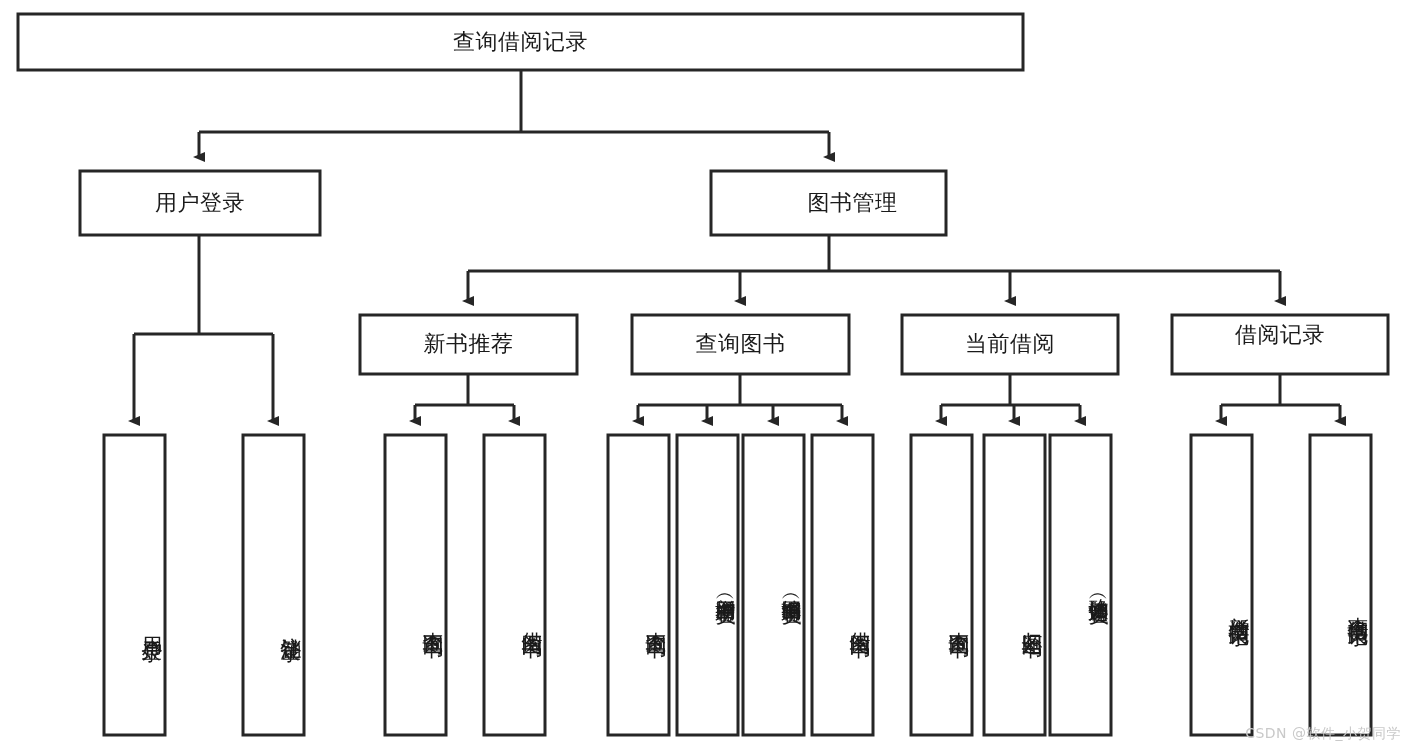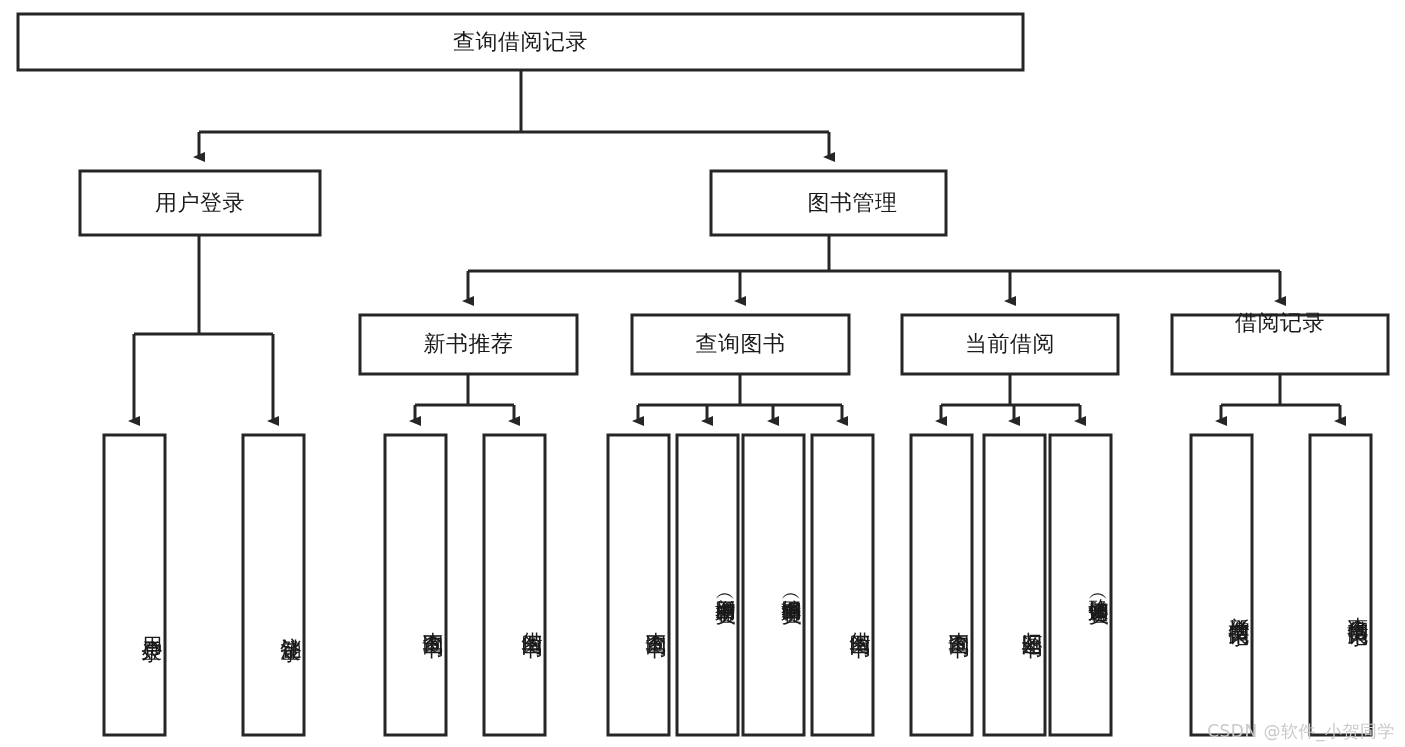--- a/index.html
+++ b/index.html
@@ -66,23 +66,23 @@
     justify-content: center;
     padding-top: 6px;
   }
   .node-label.vertical.tall-text {
     font-size: 20px;
     letter-spacing: 1px;
     padding-top: 4px;
   }
   #watermark {
     position: absolute;
-    right: 10px;
+    right: 4px;
     bottom: 4px;
-    font-size: 17px;
+    font-size: 14px;
     color: #c9c9c9;
     letter-spacing: 0.5px;
     white-space: nowrap;
     font-family: "DejaVu Sans", "Liberation Sans", sans-serif;
   }
 </style>
 </head>
 <body>
 
 <div id="diagram-root">
@@ -164,21 +164,21 @@
   </svg>
 
   <div class="node-label horizontal" style="left:18px; top:14px; width:1005px; height:56px;">查询借阅记录</div>
 
   <div class="node-label horizontal" style="left:80px; top:171px; width:240px; height:64px;">用户登录</div>
   <div class="node-label horizontal" style="left:711px; top:171px; width:235px; height:64px;padding-left:48px;">图书管理</div>
 
   <div class="node-label horizontal" style="left:360px; top:315px; width:217px; height:59px;">新书推荐</div>
   <div class="node-label horizontal" style="left:632px; top:315px; width:217px; height:59px;">查询图书</div>
   <div class="node-label horizontal" style="left:902px; top:315px; width:216px; height:59px;">当前借阅</div>
-  <div class="node-label horizontal" style="left:1172px; top:296px; width:216px; height:54px;">借阅记录</div>
+  <div class="node-label horizontal" style="left:1172px; top:308px; width:216px; height:54px;">借阅记录</div>
 
   <div class="node-label vertical" style="left:104px; top:521px; width:61px; height:200px;">用户登录</div>
   <div class="node-label vertical" style="left:243px; top:521px; width:61px; height:200px;">注销登录</div>
 
   <div class="node-label vertical" style="left:385px; top:516px; width:61px; height:200px;">查询图书</div>
   <div class="node-label vertical" style="left:484px; top:516px; width:61px; height:200px;">借阅图书</div>
 
   <div class="node-label vertical" style="left:608px; top:516px; width:61px; height:200px;">查询图书</div>
   <div class="node-label vertical tall-text" style="left:677px; top:443px; width:61px; height:285px;">新增图书（管理员）</div>
   <div class="node-label vertical tall-text" style="left:743px; top:443px; width:61px; height:285px;">编辑图书（管理员）</div>

